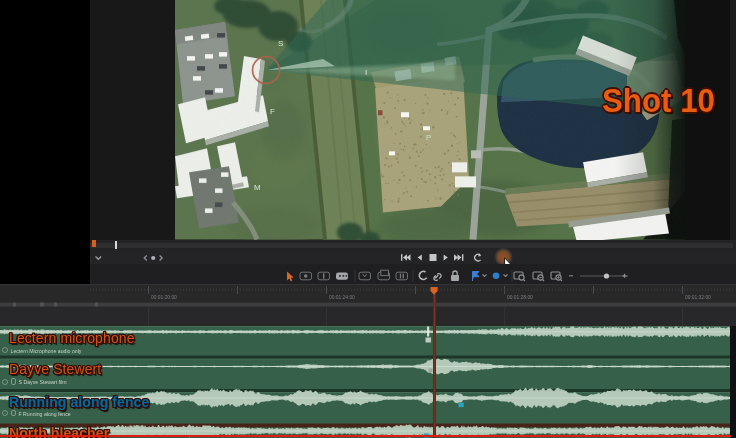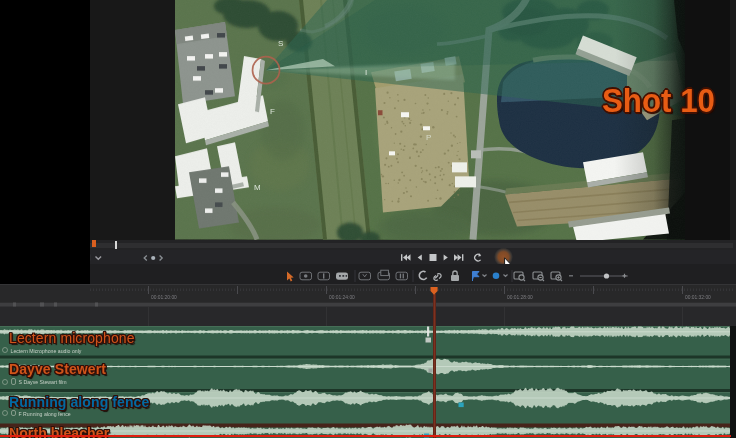--- a/index.html
+++ b/index.html
@@ -674,20 +674,20 @@
         <rect x="424" y="107.5" width="5" height="4" fill="#2ba4bd"></rect>
         <rect x="428.5" y="42.5" width="4" height="4" fill="#98a09c" opacity="0.9"></rect>
       </svg></div>
 
 <div class="abs" style="left:432.9px;top:294px;width:2.7px;height:144px;background:#63261a;"></div>
     <div class="abs" style="left:433.7px;top:294px;width:0.9px;height:144px;background:#7c3320;"></div>
     <svg class="abs" style="left:429px;top:286px;" width="11" height="10">
       <path d="M1.5 1 L8.6 1 L8.6 5 L5 8.8 L1.5 5 Z" fill="#dc6220"></path>
     </svg>
     <div class="abs" style="left:9px;top:330px;font-size:14px;font-weight:normal;color:#d0541a;letter-spacing:0.1px;white-space:nowrap;text-shadow:-1.3px 0 0 #30100a,1.3px 0 0 #30100a,0 -1.3px 0 #30100a,0 1.3px 0 #30100a,-1px -1px 0 #30100a,1px -1px 0 #30100a,-1px 1px 0 #30100a,1px 1px 0 #30100a,1.5px 2px 1px #1a0a06;">Lectern microphone</div>
-    <div class="abs" style="left:9px;top:361px;font-size:14px;font-weight:bold;color:#d0541a;letter-spacing:0.1px;white-space:nowrap;text-shadow:-1.3px 0 0 #30100a,1.3px 0 0 #30100a,0 -1.3px 0 #30100a,0 1.3px 0 #30100a,-1px -1px 0 #30100a,1px -1px 0 #30100a,-1px 1px 0 #30100a,1px 1px 0 #30100a,1.5px 2px 1px #1a0a06;">Dayve Stewert</div>
+    <div class="abs" style="left:9px;top:361px;font-size:14px;font-weight:normal;color:#d0541a;letter-spacing:0.1px;white-space:nowrap;text-shadow:-1.3px 0 0 #30100a,1.3px 0 0 #30100a,0 -1.3px 0 #30100a,0 1.3px 0 #30100a,-1px -1px 0 #30100a,1px -1px 0 #30100a,-1px 1px 0 #30100a,1px 1px 0 #30100a,1.5px 2px 1px #1a0a06;">Dayve Stewert</div>
     <div class="abs" style="left:9px;top:393.5px;font-size:14px;font-weight:bold;color:#0369a1;letter-spacing:0.1px;white-space:nowrap;text-shadow:-1.3px 0 0 #30100a,1.3px 0 0 #30100a,0 -1.3px 0 #30100a,0 1.3px 0 #30100a,-1px -1px 0 #30100a,1px -1px 0 #30100a,-1px 1px 0 #30100a,1px 1px 0 #30100a,1.5px 2px 1px #1a0a06;">Running along fence</div>
     <div class="abs" style="left:9px;top:425px;font-size:14px;font-weight:bold;color:#d0541a;letter-spacing:0.1px;white-space:nowrap;text-shadow:-1.3px 0 0 #30100a,1.3px 0 0 #30100a,0 -1.3px 0 #30100a,0 1.3px 0 #30100a,-1px -1px 0 #30100a,1px -1px 0 #30100a,-1px 1px 0 #30100a,1px 1px 0 #30100a,1.5px 2px 1px #1a0a06;">North bleacher</div>
     <div class="abs" style="left:2px;top:346.5px;height:6px;color:#c8d2c8;font-size:5.2px;white-space:nowrap;"><span style="display:inline-block;width:4px;height:4px;border:1px solid rgba(150,170,152,0.7);border-radius:50%;vertical-align:middle;margin-right:2.5px;"></span><span style="vertical-align:middle;">Lectern Microphone audio only</span></div>
     <div class="abs" style="left:2px;top:378px;height:6px;color:#c8d2c8;font-size:5.2px;white-space:nowrap;"><span style="display:inline-block;width:4px;height:4px;border:1px solid rgba(150,170,152,0.7);border-radius:50%;vertical-align:middle;margin-right:2.5px;"></span><span style="display:inline-block;width:3.5px;height:4.5px;border:1px solid rgba(165,180,165,0.7);border-radius:2px;vertical-align:middle;margin-right:2.5px;"></span><span style="vertical-align:middle;">S Dayve Stewart film</span></div>
     <div class="abs" style="left:2px;top:409.5px;height:6px;color:#c8d2c8;font-size:5.2px;white-space:nowrap;"><span style="display:inline-block;width:4px;height:4px;border:1px solid rgba(150,170,152,0.7);border-radius:50%;vertical-align:middle;margin-right:2.5px;"></span><span style="display:inline-block;width:3.5px;height:4.5px;border:1px solid rgba(165,180,165,0.7);border-radius:2px;vertical-align:middle;margin-right:2.5px;"></span><span style="vertical-align:middle;">F Running along fence</span></div>
     <div class="abs" style="left:0;top:434.8px;width:731px;height:2.6px;background:#e01e10;"></div>
   </div>
 
 </body></html>

